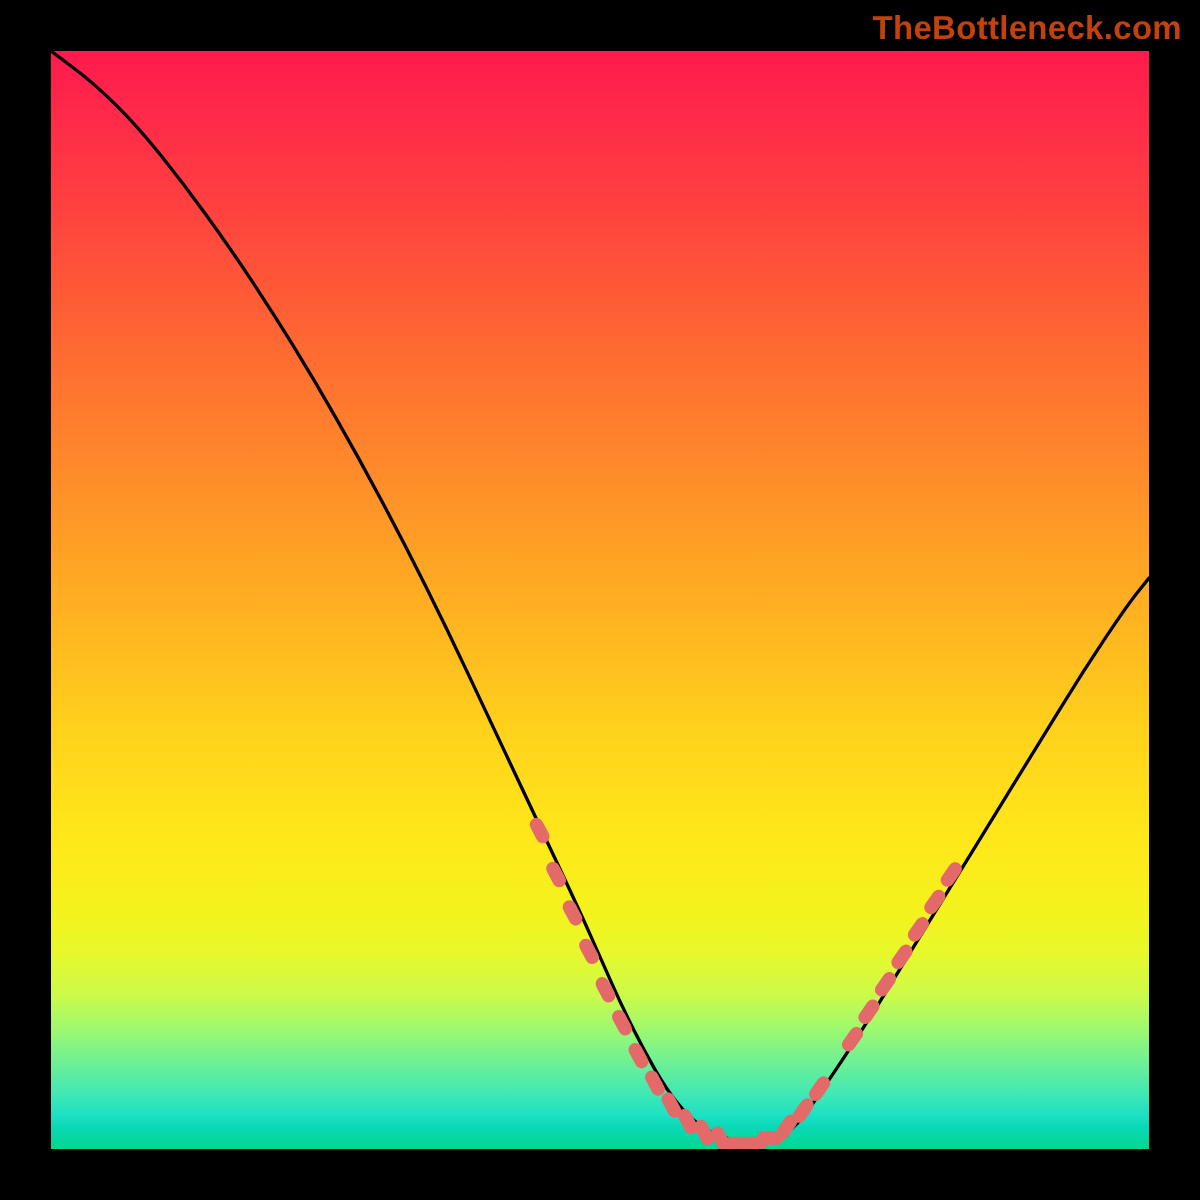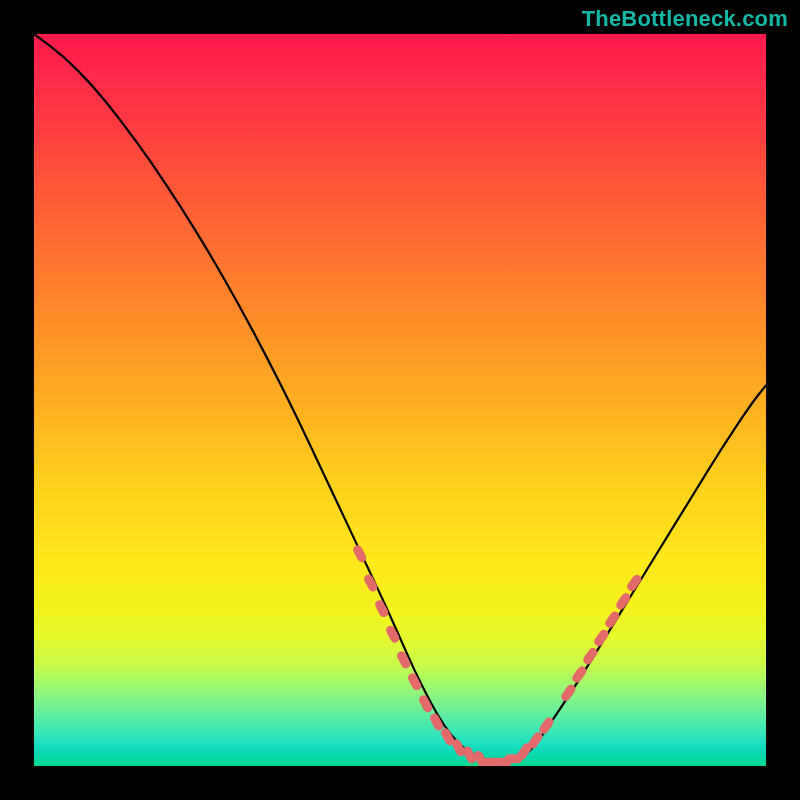--- a/index.html
+++ b/index.html
@@ -42,21 +42,21 @@
       #40e8b4 95%,
       #1ce0c4 97%,
       #0ad8b6 98%,
       #00d890 100%
     );
   }
   .watermark {
     position: absolute;
     top: 6px;
     right: 12px;
-    color: #14b8a6;
+    color: #c2410c;
     font-size: 22px;
     font-weight: 600;
     letter-spacing: 0.2px;
     pointer-events: none;
     user-select: none;
   }
   svg.curve {
     position: absolute;
     inset: 0;
     width: 100%;

